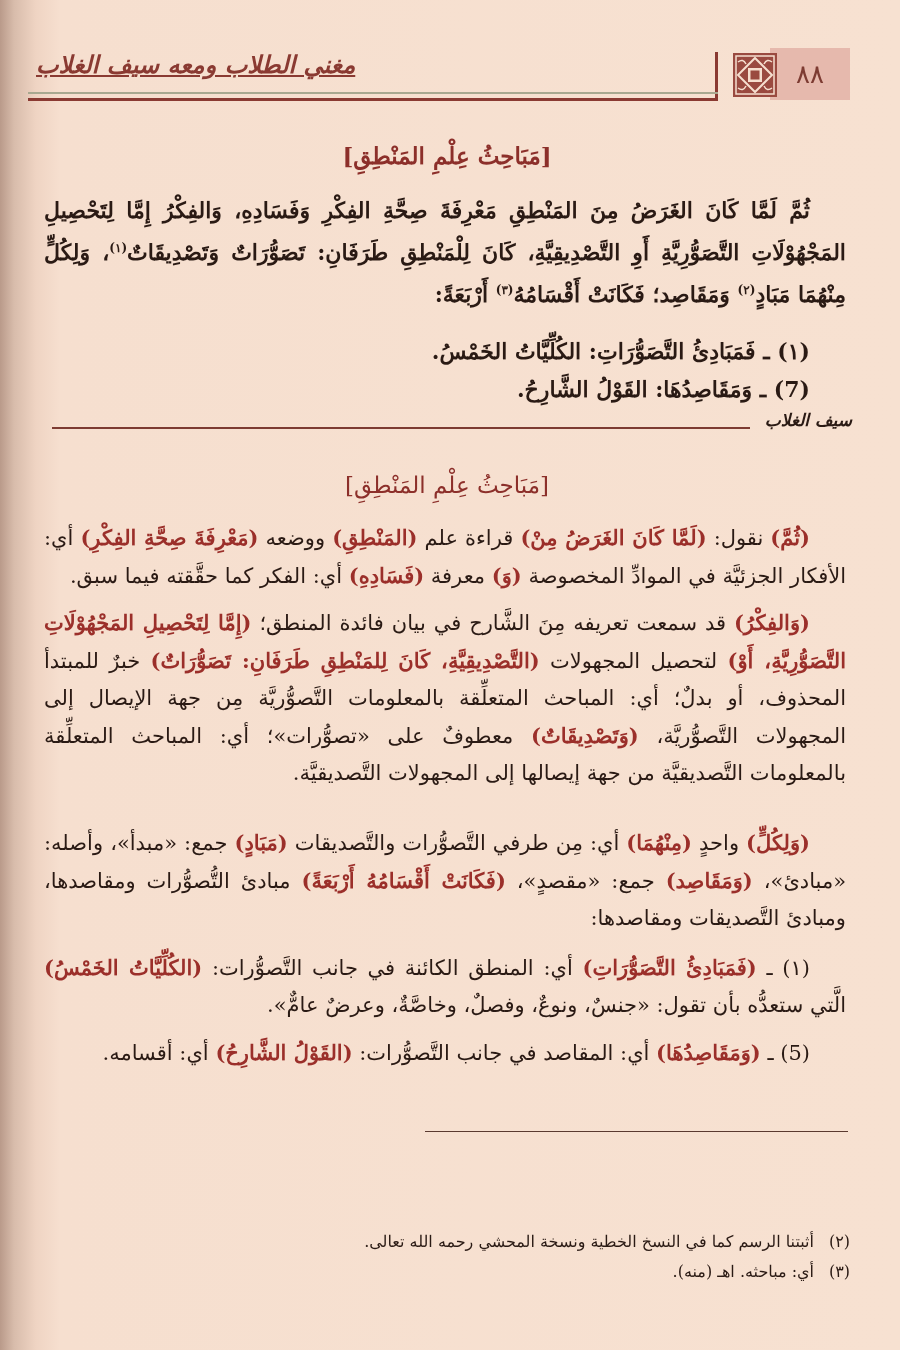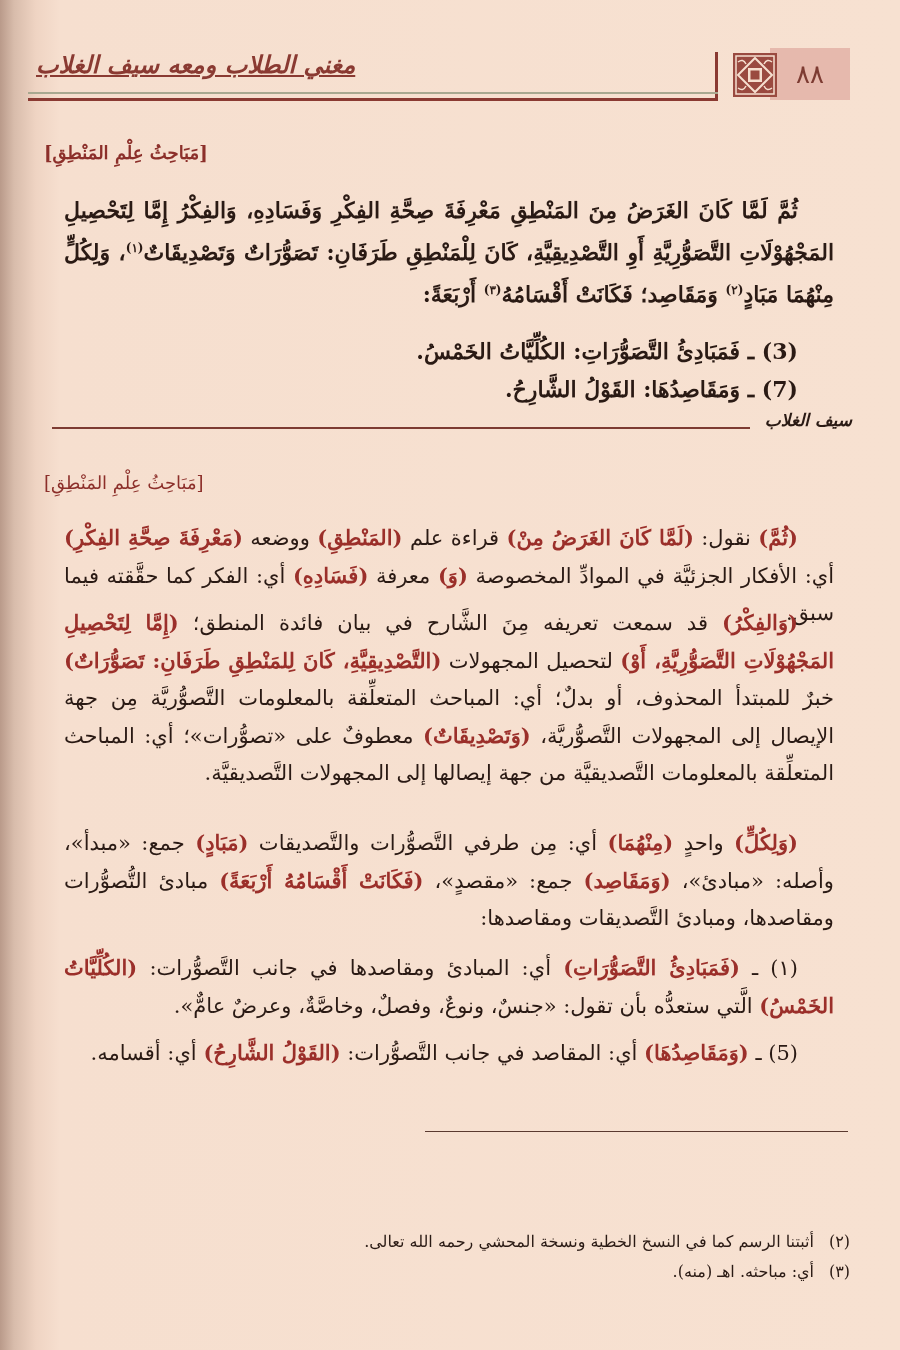--- a/index.html
+++ b/index.html
@@ -88,34 +88,33 @@
     .content {
       position: absolute;
       left: 44px;
       right: 50px;
       top: 0;
     }
     .section-title {
       position: absolute;
       left: 0;
       right: 0;
-      text-align: left;
-      font-size: 18px;
+      text-align: center;
+      font-size: 23px;
       color: #8c2f2a;
       font-weight: bold;
     }
     .p {
       position: absolute;
       left: 0;
-      right: 16px;
+      right: 4px;
       font-size: 21px;
       line-height: 37px;
       text-align: justify;
       text-align-last: right;
-      margin-left: 20px;
     }
     .p.main { font-size: 22px; font-weight: bold; line-height: 38px; }
     .indent { text-indent: 36px; }
     .hl { color: #9b2f2a; font-weight: bold; }
     sup { font-size: 12px; }
     .divider-label {
       position: absolute;
       right: 48px;
       top: 410px;
       font-size: 17px;
@@ -169,32 +168,32 @@
     <div class="header-rule-h2"></div>
     <div class="running-title">مغني الطلاب ومعه سيف الغلاب</div>
   </div>
 
   <div class="content">
 
     <div class="section-title" style="top:142px">[مَبَاحِثُ عِلْمِ المَنْطِقِ]</div>
 
     <div class="p main indent" style="top:191px"><span>ثُمَّ لَمَّا كَانَ الغَرَضُ مِنَ المَنْطِقِ مَعْرِفَةَ صِحَّةِ الفِكْرِ وَفَسَادِهِ، وَالفِكْرُ إِمَّا لِتَحْصِيلِ المَجْهُوْلَاتِ التَّصَوُّرِيَّةِ أَوِ التَّصْدِيقِيَّةِ، كَانَ لِلْمَنْطِقِ طَرَفَانِ: تَصَوُّرَاتٌ وَتَصْدِيقَاتٌ</span><sup>(١)</sup><span>، وَلِكُلٍّ مِنْهُمَا مَبَادٍ</span><sup>(٢)</sup><span> وَمَقَاصِد؛ فَكَانَتْ أَقْسَامُهُ</span><sup>(٣)</sup><span> أَرْبَعَةً:</span></div>
 
-    <div class="p main indent" style="top:332px">(3) ـ فَمَبَادِئُ التَّصَوُّرَاتِ: الكُلِّيَّاتُ الخَمْسُ.</div>
+    <div class="p main indent" style="top:332px">(١) ـ فَمَبَادِئُ التَّصَوُّرَاتِ: الكُلِّيَّاتُ الخَمْسُ.</div>
     <div class="p main indent" style="top:370px">(7) ـ وَمَقَاصِدُهَا: القَوْلُ الشَّارِحُ.</div>
 
     <div class="section-title" style="top:472px; font-weight:normal;">[مَبَاحِثُ عِلْمِ المَنْطِقِ]</div>
 
     <div class="p indent" style="top:519px"><span class="hl">(ثُمَّ)</span><span> نقول: </span><span class="hl">(لَمَّا كَانَ الغَرَضُ مِنْ)</span><span> قراءة علم </span><span class="hl">(المَنْطِقِ)</span><span> ووضعه </span><span class="hl">(مَعْرِفَةَ صِحَّةِ الفِكْرِ)</span><span> أي: الأفكار الجزئيَّة في الموادِّ المخصوصة </span><span class="hl">(وَ)</span><span> معرفة </span><span class="hl">(فَسَادِهِ)</span><span> أي: الفكر كما حقَّقته فيما سبق.</span></div>
 
     <div class="p indent" style="top:604px"><span class="hl">(وَالفِكْرُ)</span><span> قد سمعت تعريفه مِنَ الشَّارح في بيان فائدة المنطق؛ </span><span class="hl">(إِمَّا لِتَحْصِيلِ المَجْهُوْلَاتِ التَّصَوُّرِيَّةِ، أَوْ)</span><span> لتحصيل المجهولات </span><span class="hl">(التَّصْدِيقِيَّةِ، كَانَ لِلمَنْطِقِ طَرَفَانِ: تَصَوُّرَاتٌ)</span><span> خبرٌ للمبتدأ المحذوف، أو بدلٌ؛ أي: المباحث المتعلِّقة بالمعلومات التَّصوُّريَّة مِن جهة الإيصال إلى المجهولات التَّصوُّريَّة، </span><span class="hl">(وَتَصْدِيقَاتٌ)</span><span> معطوفٌ على «تصوُّرات»؛ أي: المباحث المتعلِّقة بالمعلومات التَّصديقيَّة من جهة إيصالها إلى المجهولات التَّصديقيَّة.</span></div>
 
     <div class="p indent" style="top:824px"><span class="hl">(وَلِكُلٍّ)</span><span> واحدٍ </span><span class="hl">(مِنْهُمَا)</span><span> أي: مِن طرفي التَّصوُّرات والتَّصديقات </span><span class="hl">(مَبَادٍ)</span><span> جمع: «مبدأ»، وأصله: «مبادئ»، </span><span class="hl">(وَمَقَاصِد)</span><span> جمع: «مقصدٍ»، </span><span class="hl">(فَكَانَتْ أَقْسَامُهُ أَرْبَعَةً)</span><span> مبادئ التُّصوُّرات ومقاصدها، ومبادئ التَّصديقات ومقاصدها:</span></div>
 
-    <div class="p indent" style="top:949px"><span>(١) ـ </span><span class="hl">(فَمَبَادِئُ التَّصَوُّرَاتِ)</span><span> أي: المبادئ ومقاصدها في جانب التَّصوُّرات: </span><span class="hl">(الكُلِّيَّاتُ الخَمْسُ)</span><span> الَّتي ستعدُّه بأن تقول: «جنسٌ، ونوعٌ، وفصلٌ، وخاصَّةٌ، وعرضٌ عامٌّ».</span></div>
+    <div class="p indent" style="top:949px"><span>(١) ـ </span><span class="hl">(فَمَبَادِئُ التَّصَوُّرَاتِ)</span><span> أي: المنطق الكائنة في جانب التَّصوُّرات: </span><span class="hl">(الكُلِّيَّاتُ الخَمْسُ)</span><span> الَّتي ستعدُّه بأن تقول: «جنسٌ، ونوعٌ، وفصلٌ، وخاصَّةٌ، وعرضٌ عامٌّ».</span></div>
 
     <div class="p indent" style="top:1034px"><span>(5) ـ </span><span class="hl">(وَمَقَاصِدُهَا)</span><span> أي: المقاصد في جانب التَّصوُّرات: </span><span class="hl">(القَوْلُ الشَّارِحُ)</span><span> أي: أقسامه.</span></div>
   </div>
 
   <div class="divider-label">سيف الغلاب</div>
   <div class="divider-line"></div>
 
   <div class="fn-line"></div>
   <div class="fn" style="top:1228px"><span class="n">(٢)</span><span>أثبتنا الرسم كما في النسخ الخطية ونسخة المحشي رحمه الله تعالى.</span></div>
   <div class="fn" style="top:1258px"><span class="n">(٣)</span><span>أي: مباحثه. اهـ (منه).</span></div>

